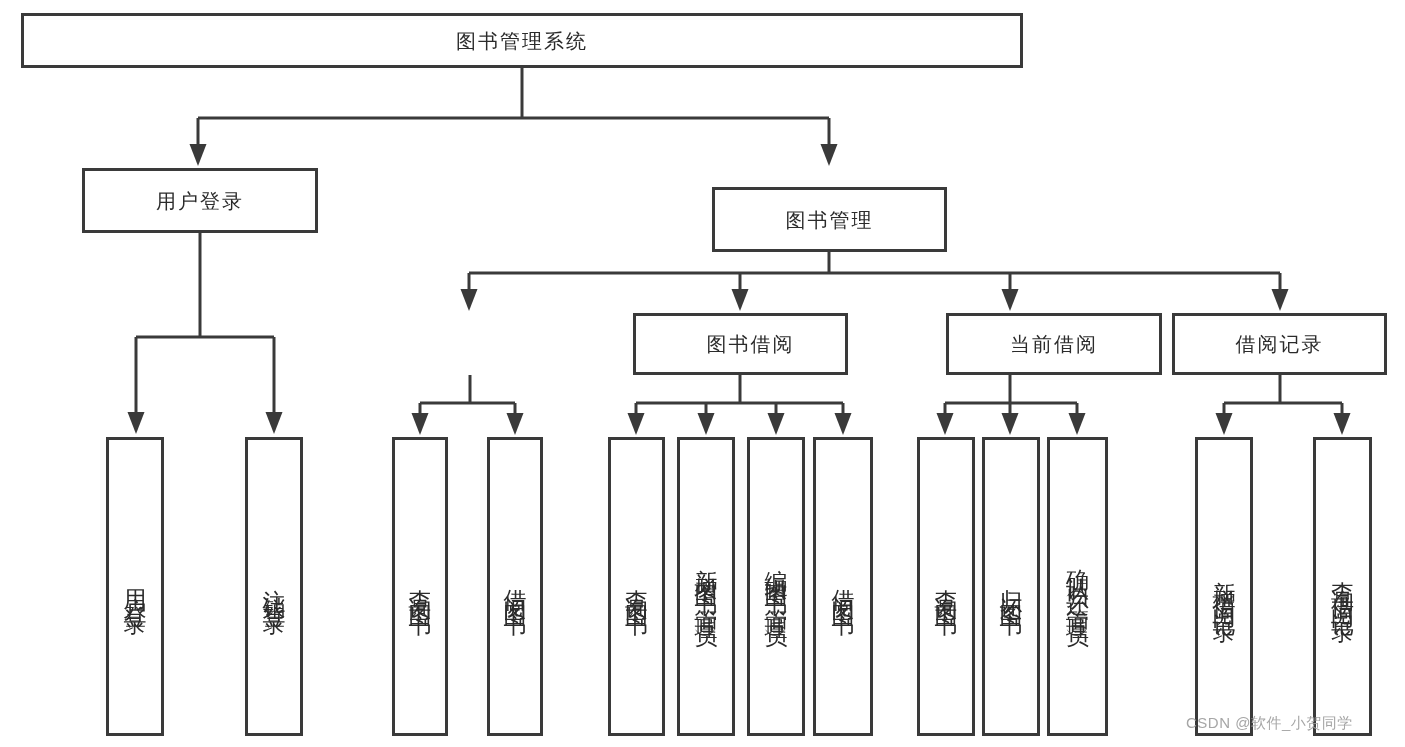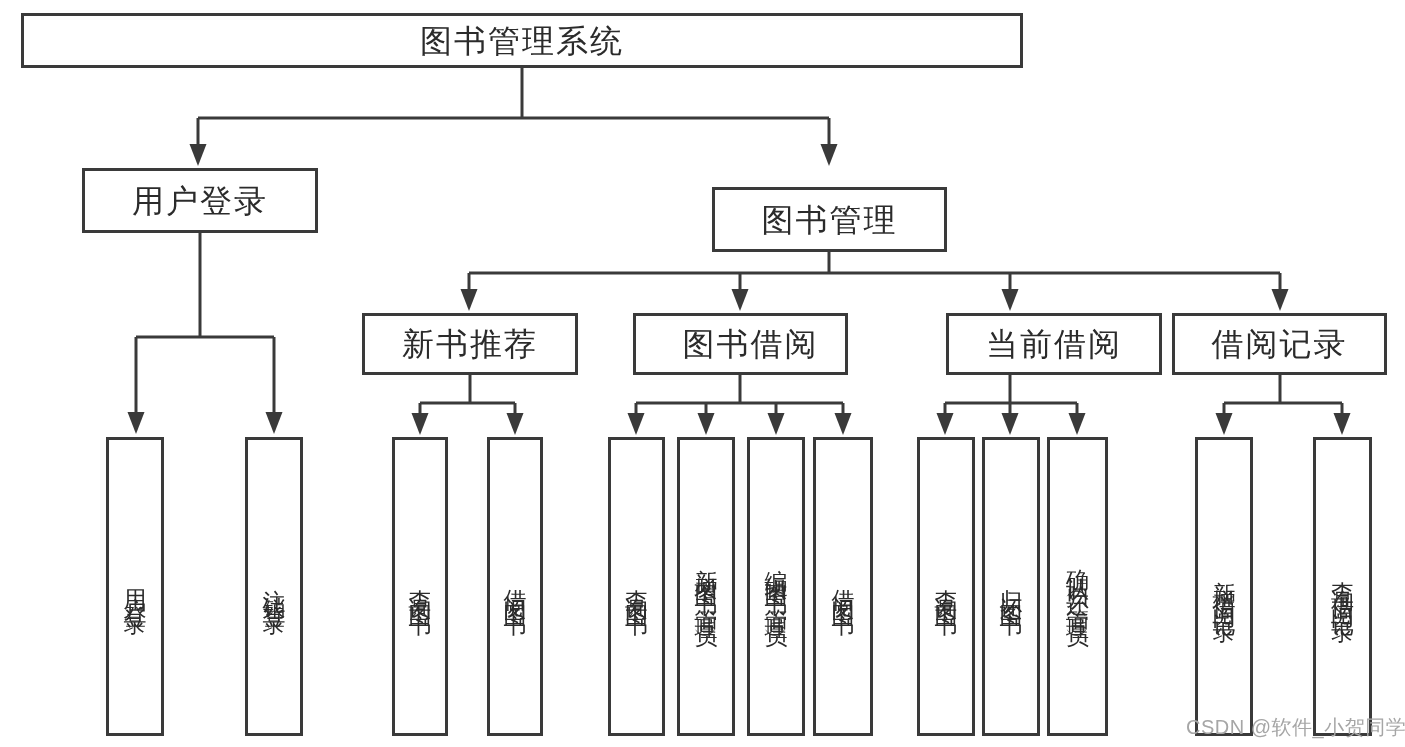--- a/index.html
+++ b/index.html
@@ -30,38 +30,38 @@
     position: absolute;
     box-sizing: border-box;
     background: var(--box-bg, #ffffff);
     border: 3px solid var(--line, #3a3a3a);
     display: flex;
     align-items: center;
     justify-content: center;
     color: var(--text, #2b2b2b);
   }
   .node.h .lbl {
-    font-size: 32px;
+    font-size: 20px;
     letter-spacing: 2px;
     white-space: nowrap;
     line-height: 1;
   }
   .node.v .lbl {
     writing-mode: vertical-lr;
     text-orientation: mixed;
     font-size: 23px;
     letter-spacing: 8px;
     line-height: 1;
     white-space: nowrap;
   }
   .watermark {
     position: absolute;
     left: 1186px;
     top: 714px;
-    font-size: 20px;
+    font-size: 15px;
     letter-spacing: 0.5px;
     color: #a6a6a6;
     white-space: nowrap;
     z-index: 5;
   }
 </style>
 </head>
 <body>
 
 <div class="stage" style="--bg: #ffffff; --line: #3a3a3a; --box-bg: #ffffff; --text: #2b2b2b;">
@@ -132,23 +132,20 @@
     <span class="lbl">图书管理系统</span>
   </div>
 
   <div class="node h" style="left:82px; top:168px; width:236px; height:65px;">
     <span class="lbl">用户登录</span>
   </div>
   <div class="node h" style="left:712px; top:168px; width:235px; height:65px;margin-top:19px;">
     <span class="lbl">图书管理</span>
   </div>
 
-  <div class="node h" style="left:362px; top:313px; width:216px; height:62px;">
-    <span class="lbl">新书推荐</span>
-  </div>
   <div class="node h" style="left:633px; top:313px; width:215px; height:62px;padding-left:20px;">
     <span class="lbl">图书借阅</span>
   </div>
   <div class="node h" style="left:903px; top:313px; width:216px; height:62px;margin-left:43px;">
     <span class="lbl">当前借阅</span>
   </div>
   <div class="node h" style="left:1172px; top:313px; width:215px; height:62px;">
     <span class="lbl">借阅记录</span>
   </div>
 

